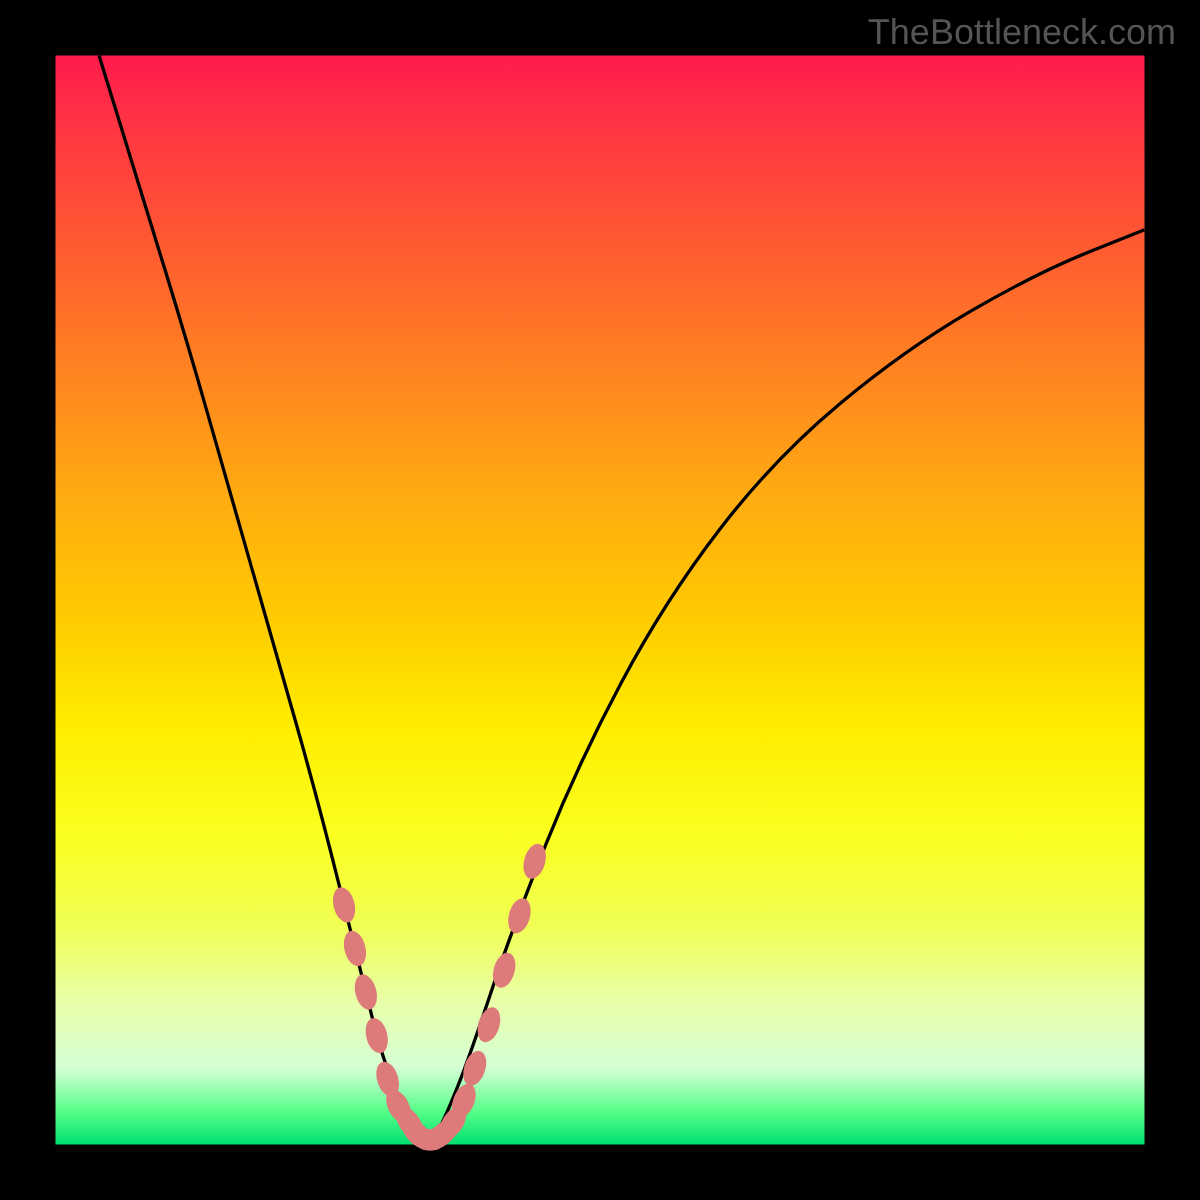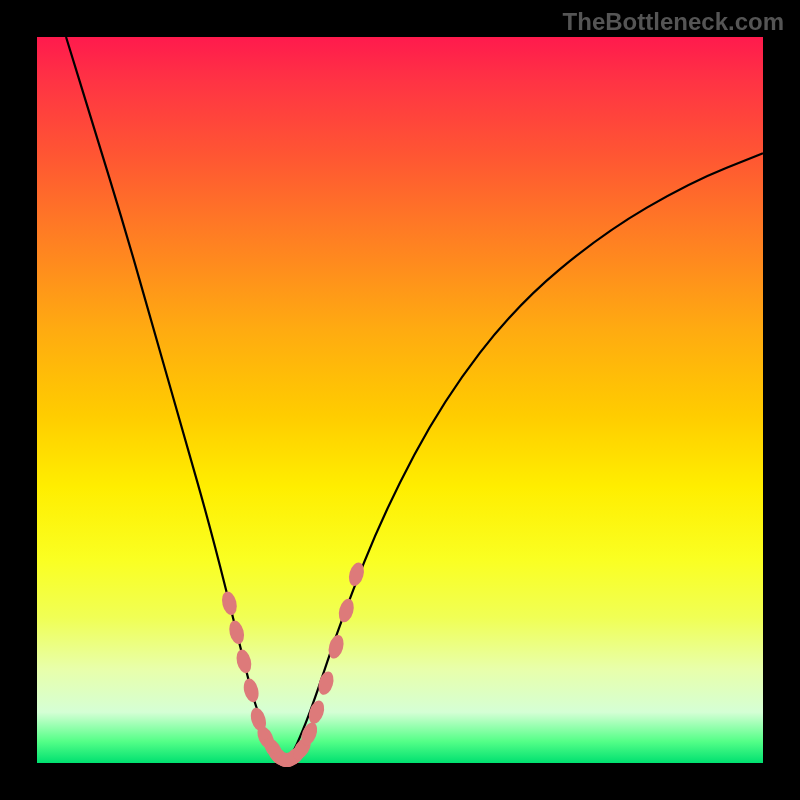--- a/index.html
+++ b/index.html
@@ -4,21 +4,21 @@
 <style>
   * { margin: 0; padding: 0; box-sizing: border-box; }
   body { width: 800px; height: 800px; background: #000; position: relative; font-family: Arial, sans-serif; }
   
   .watermark {
     position: absolute;
     top: 8px;
     right: 16px;
     color: #555;
     font-size: 24px;
-    font-weight: bold;
+    font-weight: normal;
     z-index: 10;
   }
   
   .plot-area {
     position: absolute;
     left: 37px;
     top: 37px;
     width: 726px;
     height: 726px;
     background: linear-gradient(to bottom,

